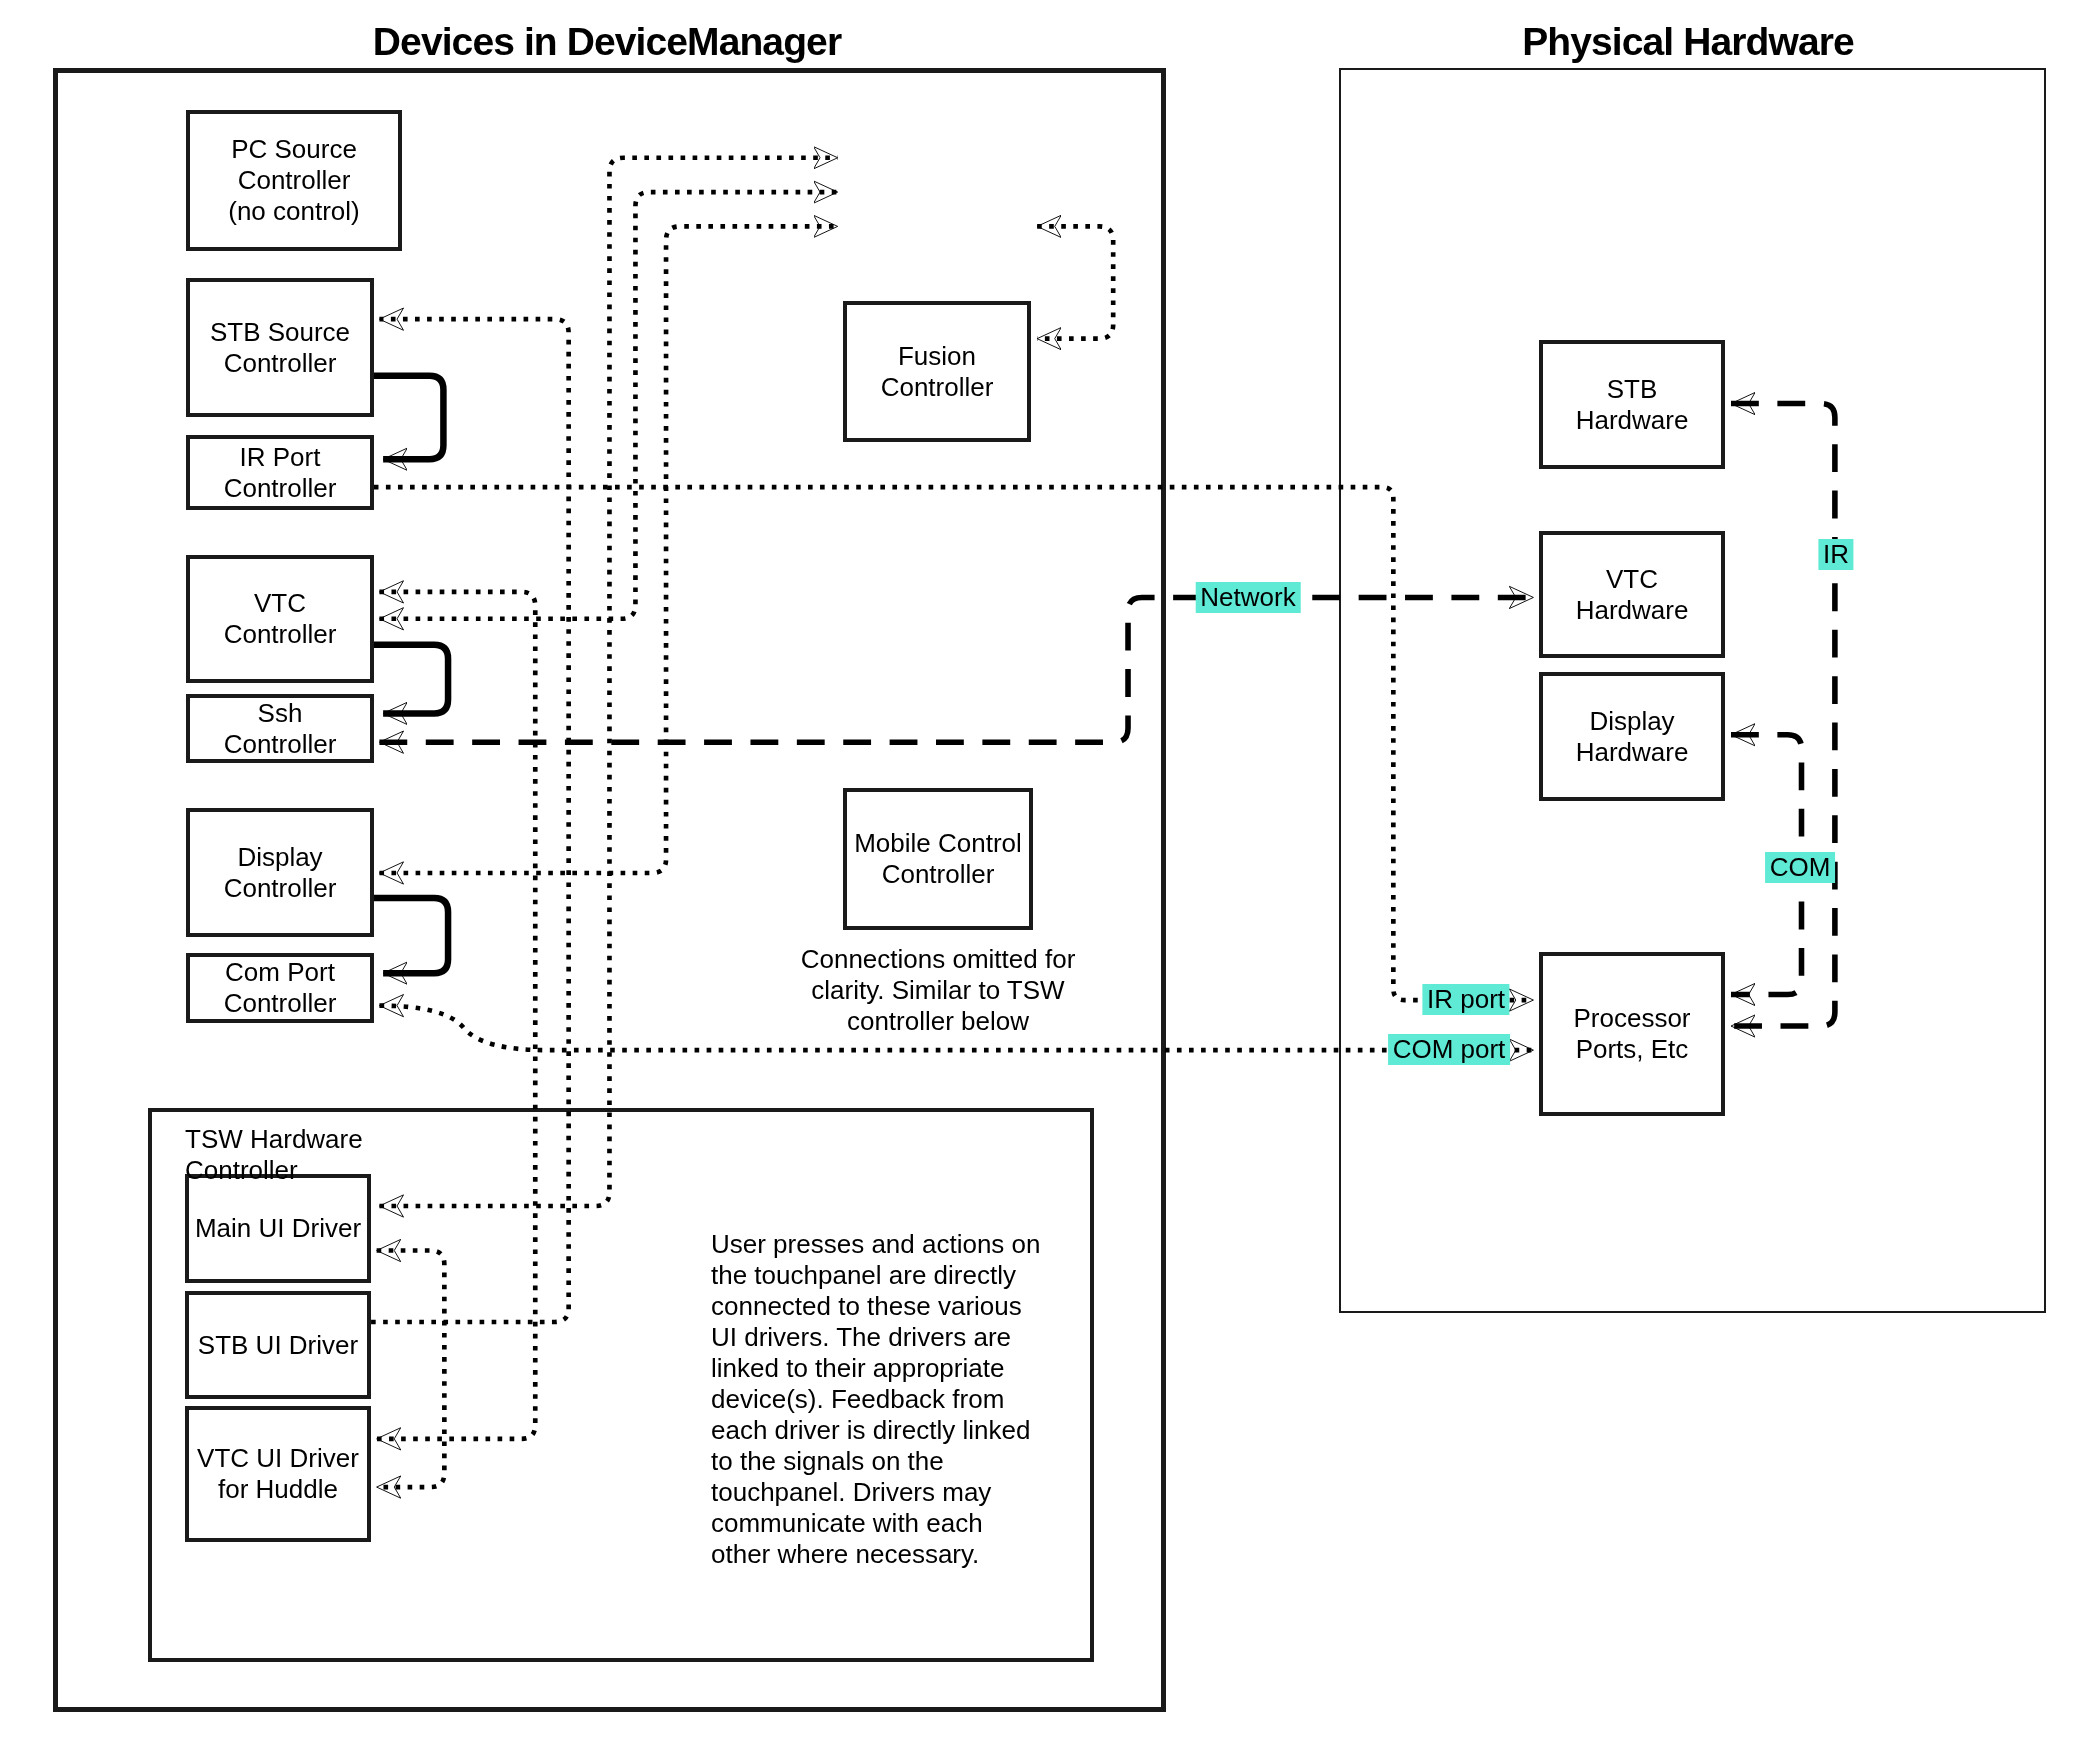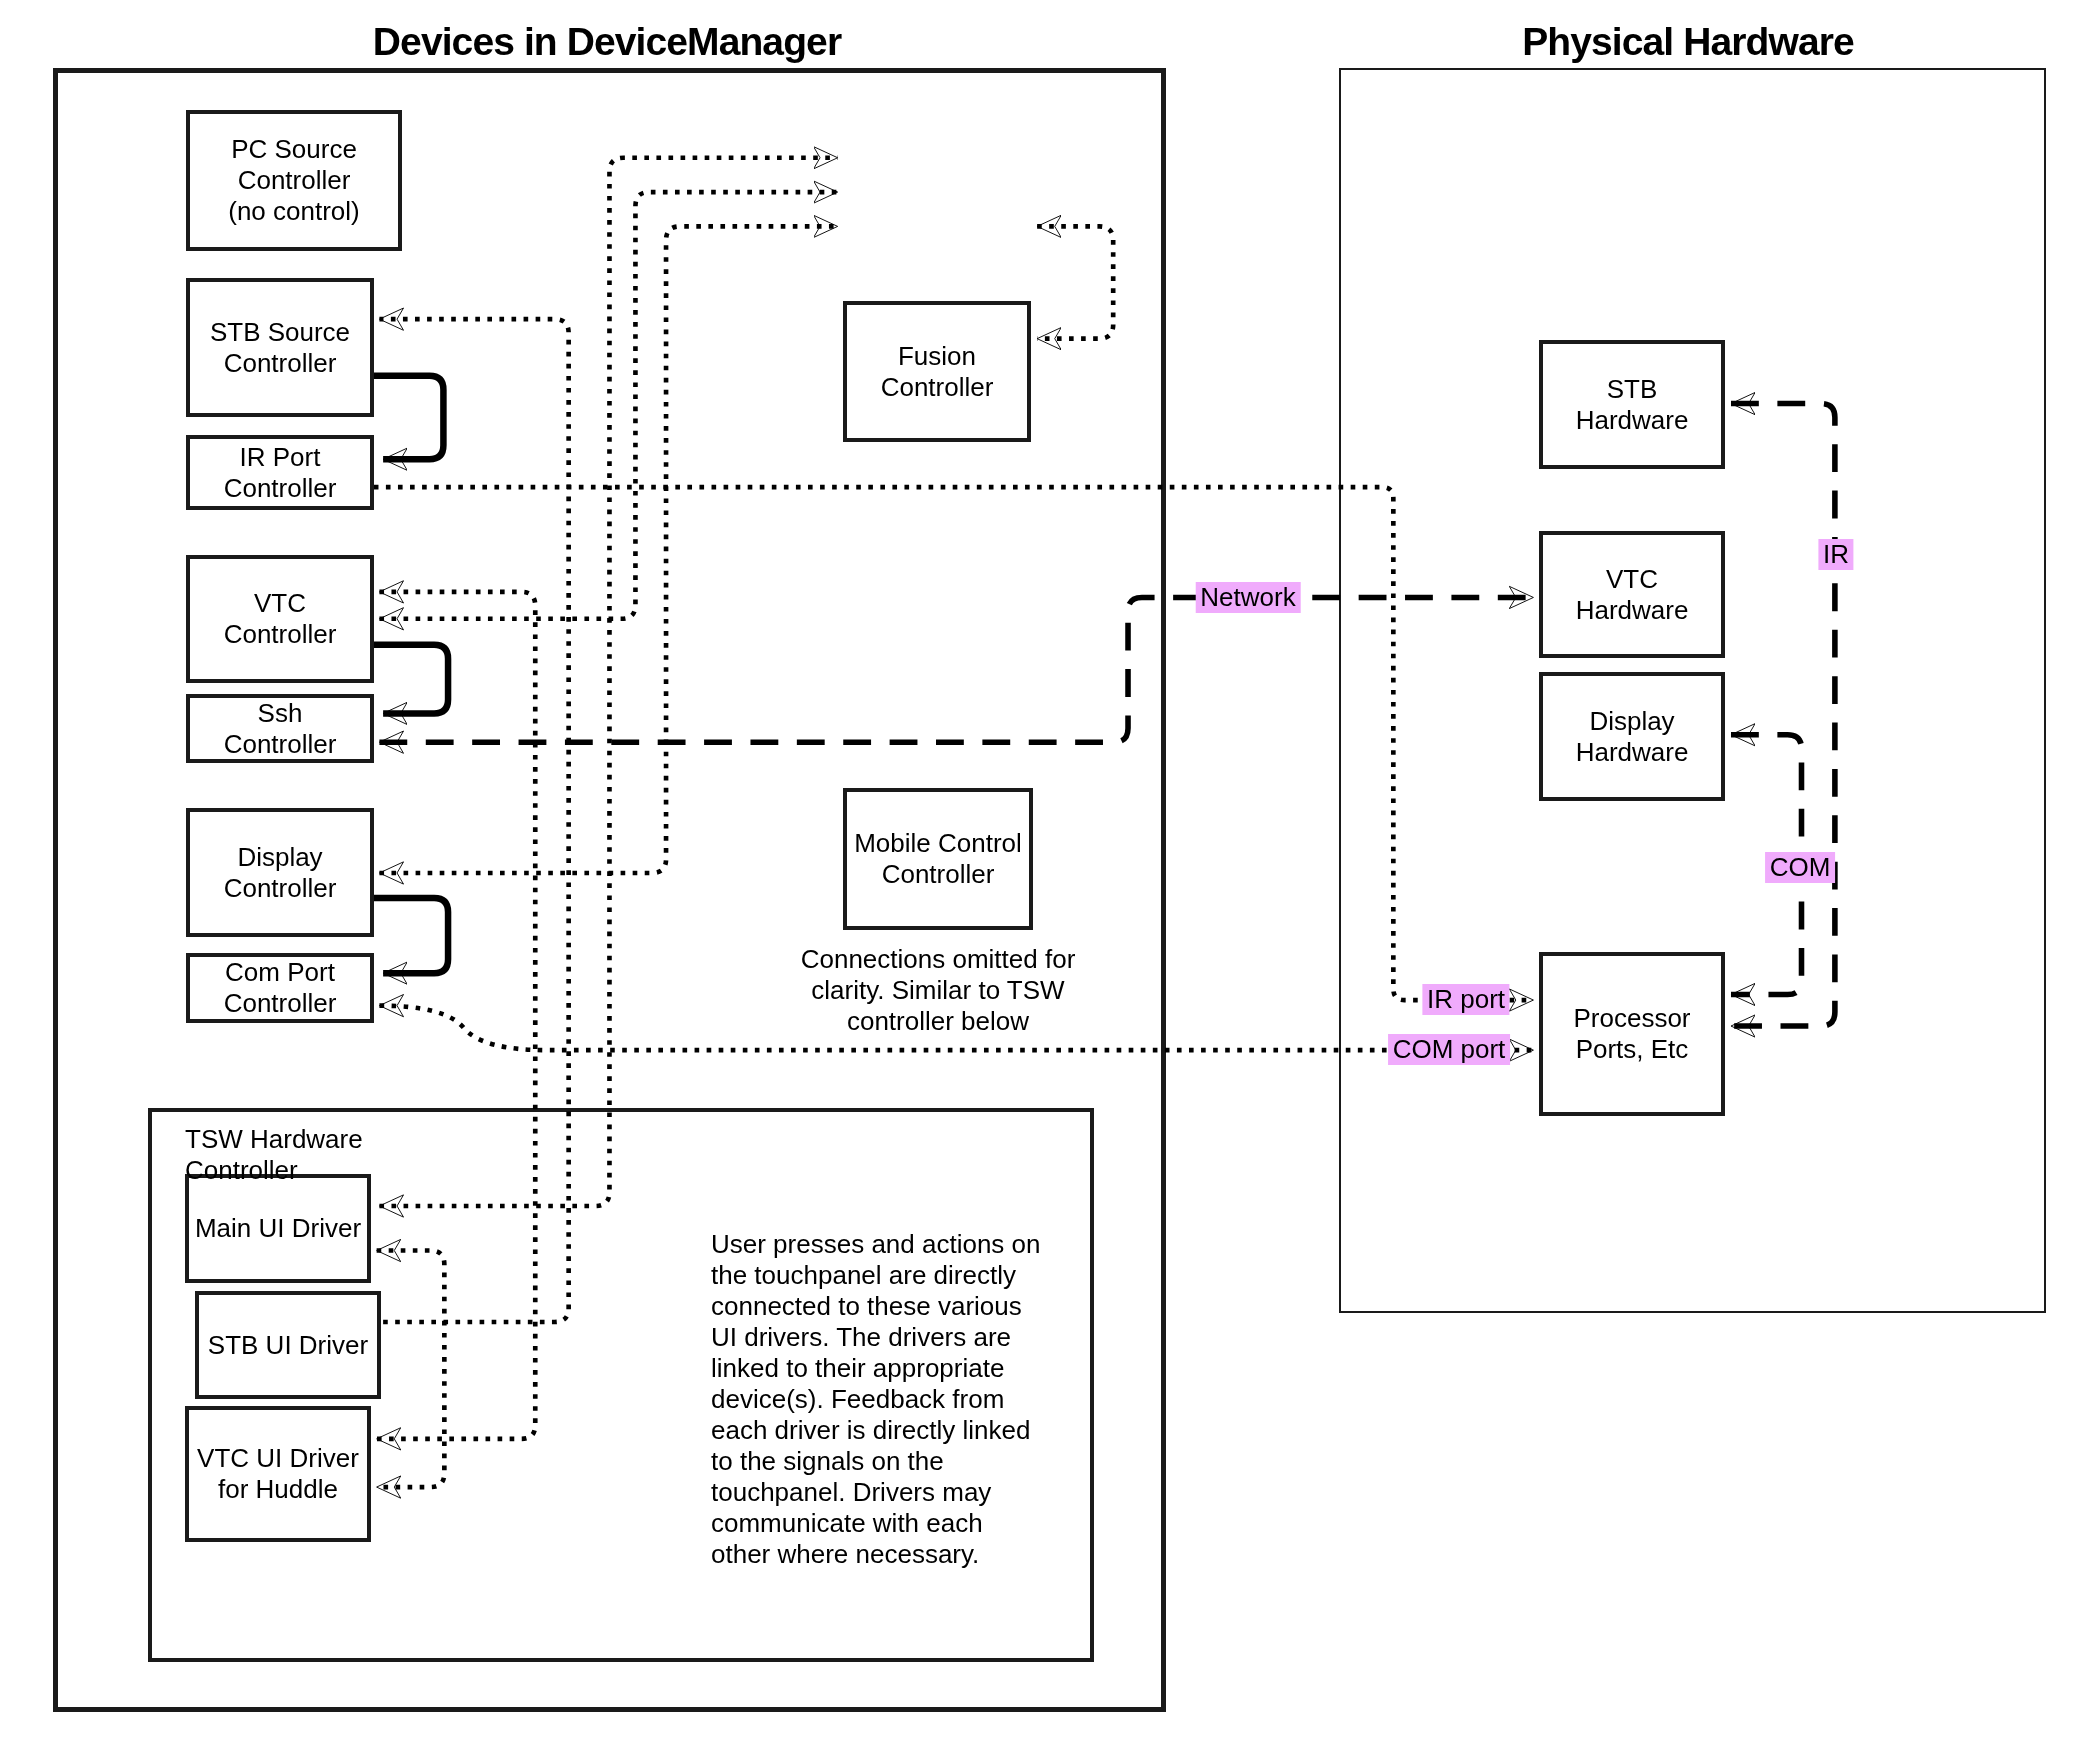--- a/index.html
+++ b/index.html
@@ -40,21 +40,21 @@
     line-height:31px;
     z-index:2;
   }
   .flabel{
     position:absolute;
     font-size:26px;
     line-height:31px;
     z-index:3;
   }
   .flabel.center{transform:translateX(-50%);text-align:center;}
-  .flabel .bg{background:#f0abfc;padding:0 4.6px;display:inline-block;}
+  .flabel .bg{background:#5eead4;padding:0 4.6px;display:inline-block;}
   svg.wires{position:absolute;left:0;top:0;z-index:1;}
   svg.wires path{fill:none;stroke:#000000;}
   svg.wires path.dotted{stroke-width:5;stroke-dasharray:5 8;}
   svg.wires path.dashed{stroke-width:6;stroke-dasharray:30 20;}
   svg.wires path.solid{stroke-width:7;}
 </style>
 </head>
 <body>
 
 <div class="canvas">
@@ -121,21 +121,21 @@
       <div>Fusion</div>
       <div>Controller</div>
     </div>
     <div class="node" style="left: 843px; top: 788px; width: 190px; height: 142px;">
       <div>Mobile Control</div>
       <div>Controller</div>
     </div>
     <div class="node" style="left: 185px; top: 1174px; width: 186px; height: 109px;">
       <div>Main UI Driver</div>
     </div>
-    <div class="node" style="left: 195px; top: 1291px; width: 186px; height: 108px;">
+    <div class="node" style="left: 185px; top: 1291px; width: 186px; height: 108px;">
       <div>STB UI Driver</div>
     </div>
     <div class="node" style="left: 185px; top: 1406px; width: 186px; height: 136px; text-align: center;">
       <div>VTC UI Driver</div>
       <div>for Huddle</div>
     </div>
     <div class="node" style="left: 1539px; top: 340px; width: 186px; height: 129px;">
       <div>STB</div>
       <div>Hardware</div>
     </div>

